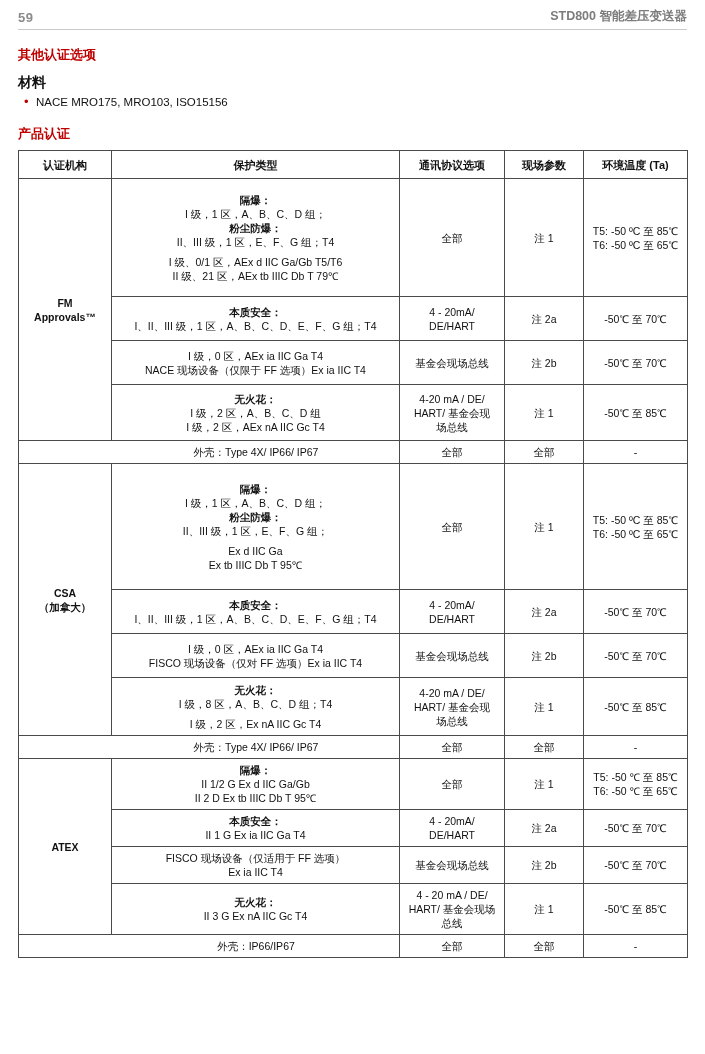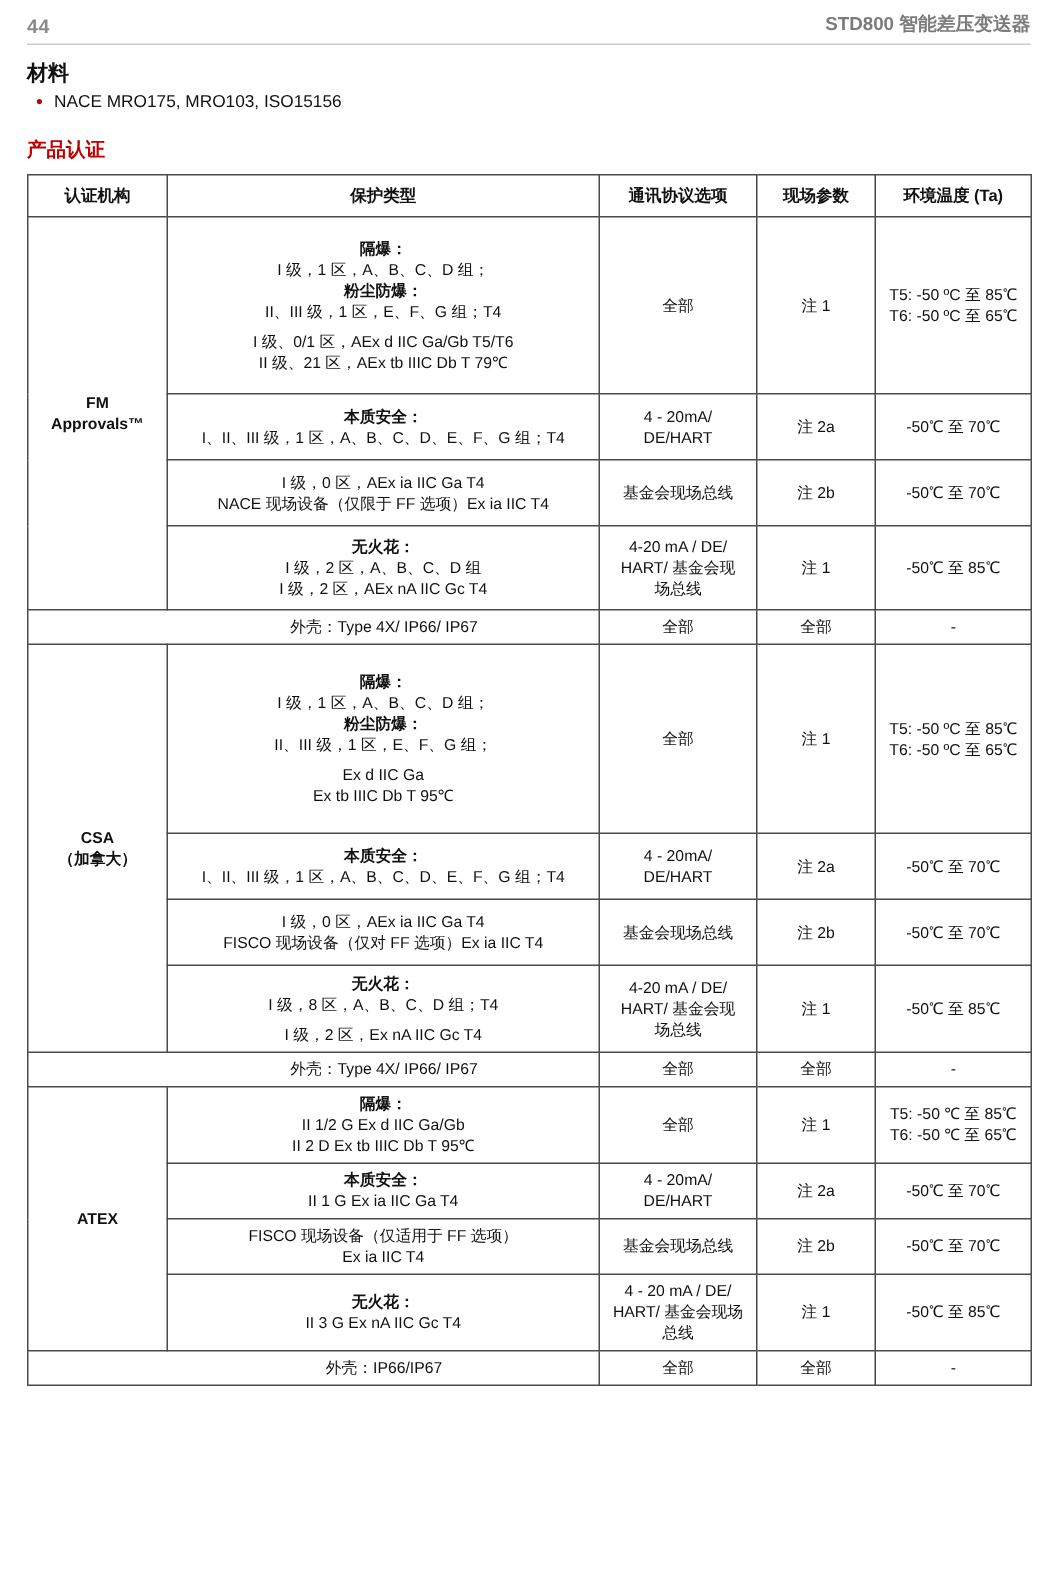--- a/index.html
+++ b/index.html
@@ -96,24 +96,25 @@
   .thickdiv > td { border-top: 1.6px solid #3a3a3a; }
   .blk { display:block; }
   .sp { height: 6px; }
 </style>
 </head>
 <body>
 
 <div class="page">
 
   <div class="pg-header">
-    <div class="pg-num">44</div>
+    <div class="pg-num">59</div>
     <div class="pg-title">STD800 智能差压变送器</div>
   </div>
 
+  <div class="sec-head">其他认证选项</div>
   <div class="sub-head">材料</div>
   <div class="bullet-row">
     <span class="bullet-dot">•</span>
     <span class="bullet-txt">NACE MRO175, MRO103, ISO15156</span>
   </div>
 
   <div class="sec-head">产品认证</div>
 
   <table class="cert">
     <colgroup>

